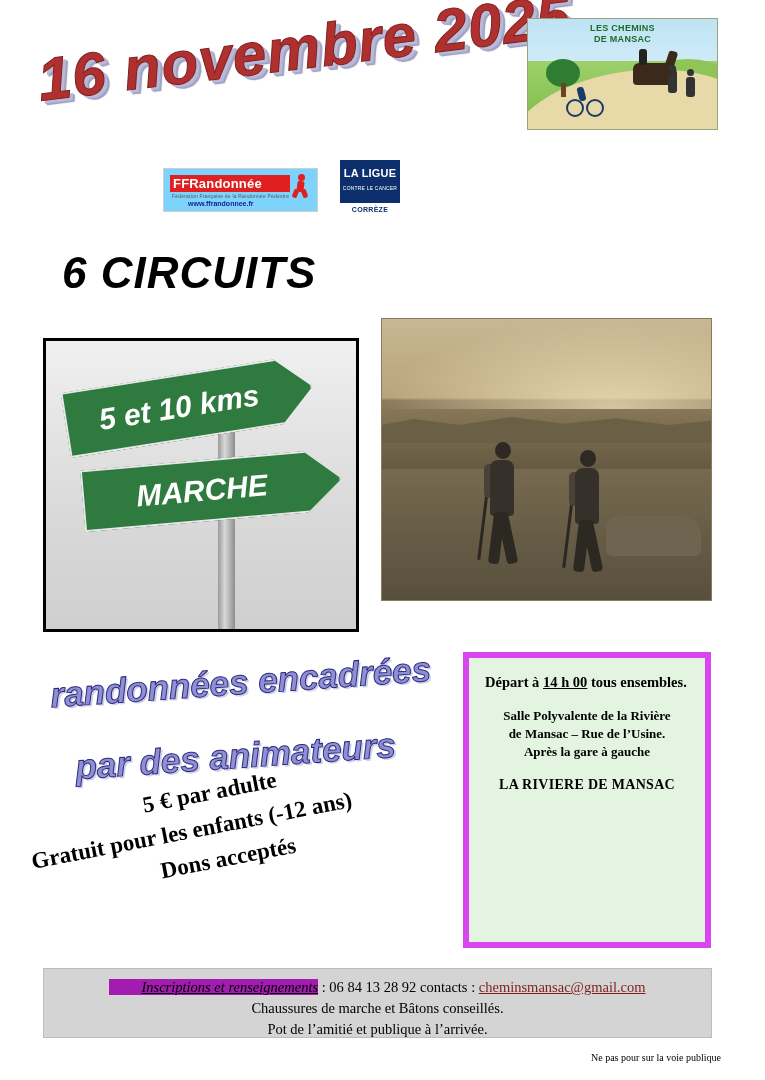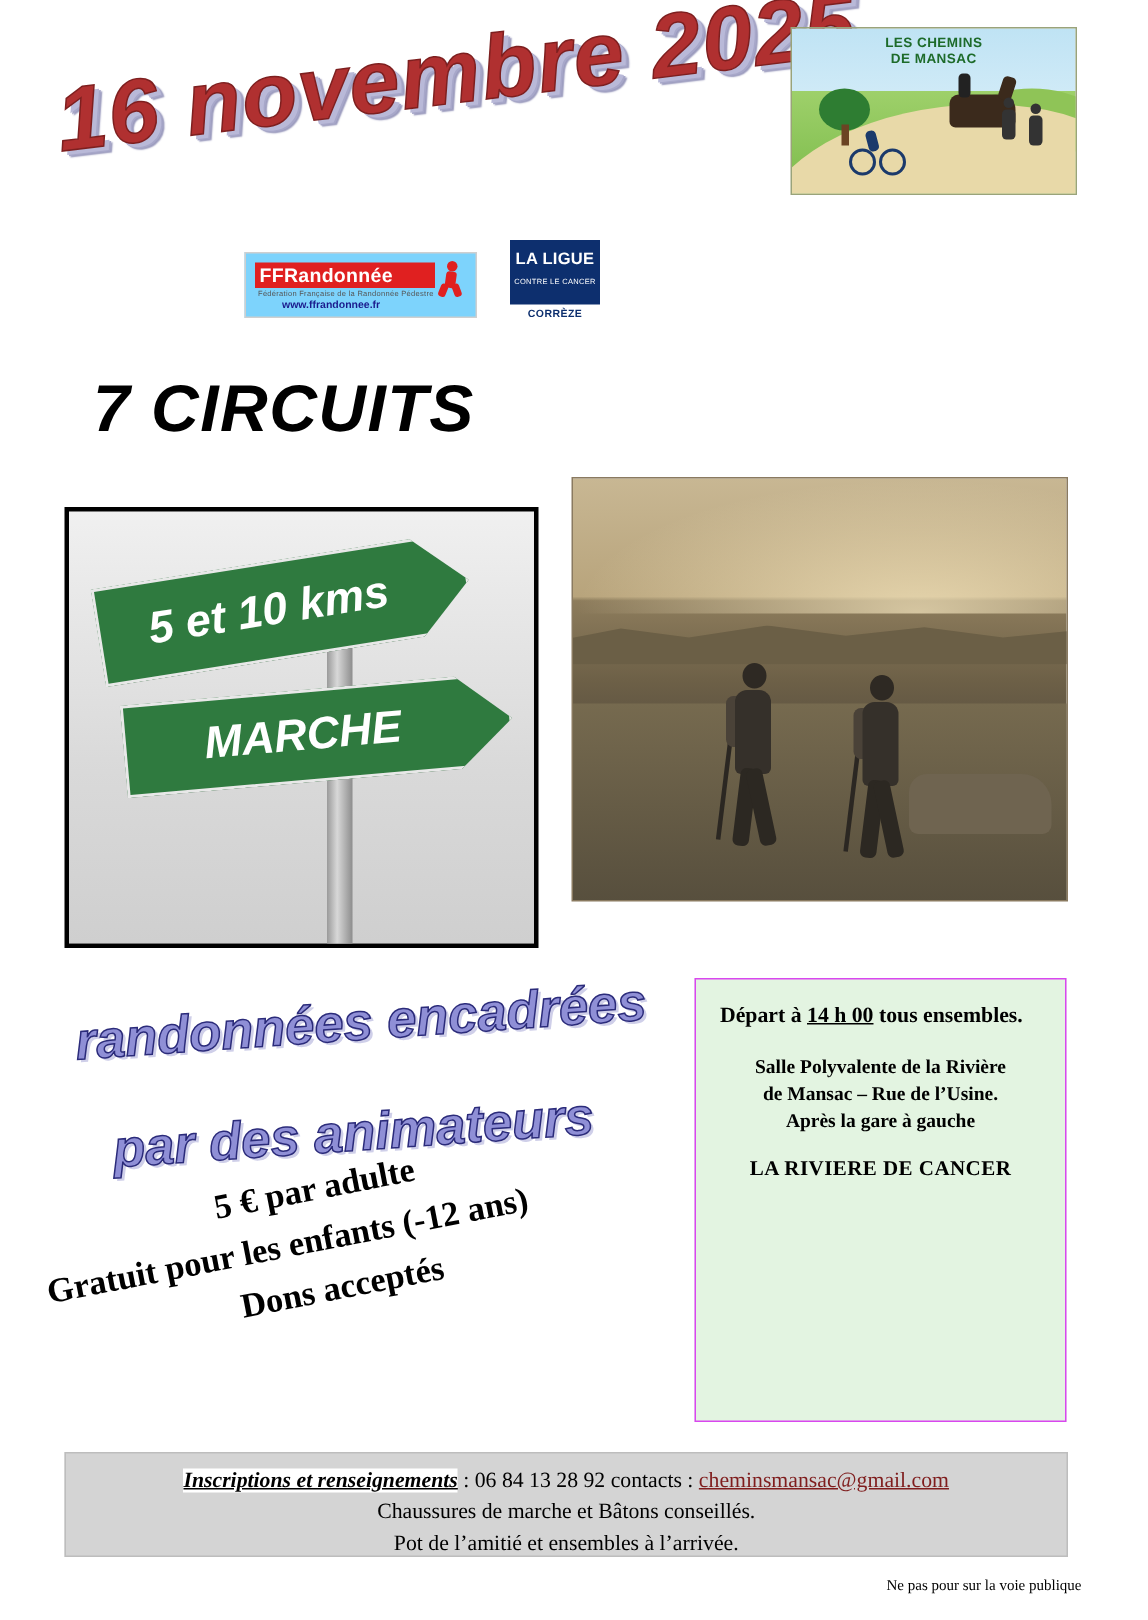--- a/index.html
+++ b/index.html
@@ -464,21 +464,21 @@
   .price-block .l3 { margin-left: 125px; }
 
   
   .info-box {
     position: absolute;
     left: 463px;
     top: 652px;
     width: 248px;
     height: 296px;
     background: #e3f4e1;
-    border: 1px solid #d946ef;
+    border: 6px solid #d946ef;
     box-sizing: border-box;
     padding: 14px 10px 10px;
     text-align: center;
     font-family: "Liberation Serif", serif;
     color: #000000;
   }
   .info-box .depart {
     font-size: 14.5px;
     font-weight: bold;
     line-height: 21px;
@@ -516,24 +516,25 @@
     border: 1px solid #bdbdbd;
     box-sizing: border-box;
     text-align: center;
     padding-top: 8px;
     font-family: "Liberation Serif", serif;
     font-size: 14.5px;
     color: #000000;
     line-height: 21px;
   }
   .footer-bar .line1 .label {
-    background: #ffffff;
-    font-weight: bold;
+    background: #a21caf;
+    font-weight: normal;
     font-style: italic;
     text-decoration: underline;
+    padding-left: 32px;
   }
   .footer-bar .line1 .mail {
     color: #7f1d1d;
     text-decoration: underline;
   }
   .footer-note {
     position: absolute;
     right: 44px;
     top: 1052px;
     font-family: "Liberation Serif", serif;
@@ -583,21 +584,21 @@
 
   <div class="ligue-logo">
     <div class="box">
       <div class="t1">LA LIGUE</div>
       <div class="t2">CONTRE LE CANCER</div>
     </div>
     <div class="dept">CORRÈZE</div>
   </div>
 
 
-  <div class="circuits">7 CIRCUITS</div>
+  <div class="circuits">6 CIRCUITS</div>
 
   <div class="signpost">
     <div class="sign-pole"></div>
     <div class="sign-plate one">5 et 10 kms</div>
     <div class="sign-plate two">MARCHE</div>
   </div>
 
   <div class="photo">
     <div class="sky-glow"></div>
     <div class="ridge"></div>
@@ -632,26 +633,26 @@
 
   <div class="info-box">
     <div class="depart">
       <span>Départ à </span><u>14 h 00</u><span> tous ensembles.</span>
     </div>
     <div class="address">
       <div>Salle Polyvalente de la Rivière</div>
       <div>de Mansac – Rue de l’Usine.</div>
       <div>Après la gare à gauche</div>
     </div>
-    <div class="place">LA RIVIERE DE CANCER</div>
+    <div class="place">LA RIVIERE DE MANSAC</div>
   </div>
 
   <div class="footer-bar">
     <div class="line1">
       <span class="label">Inscriptions et renseignements</span><span> : 06 84 13 28 92 contacts : </span><a class="mail" href="#">cheminsmansac@gmail.com</a>
     </div>
     <div>Chaussures de marche et Bâtons conseillés.</div>
-    <div>Pot de l’amitié et ensembles à l’arrivée.</div>
+    <div>Pot de l’amitié et publique à l’arrivée.</div>
   </div>
 
   <div class="footer-note">Ne pas pour sur la voie publique</div>
 
 </div>
 
 </body></html>

